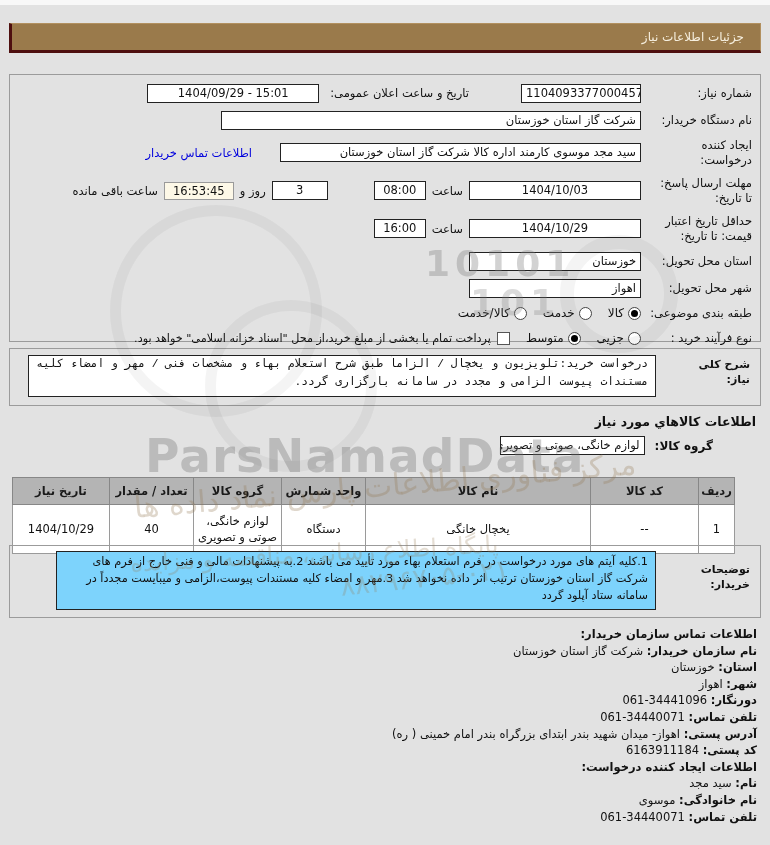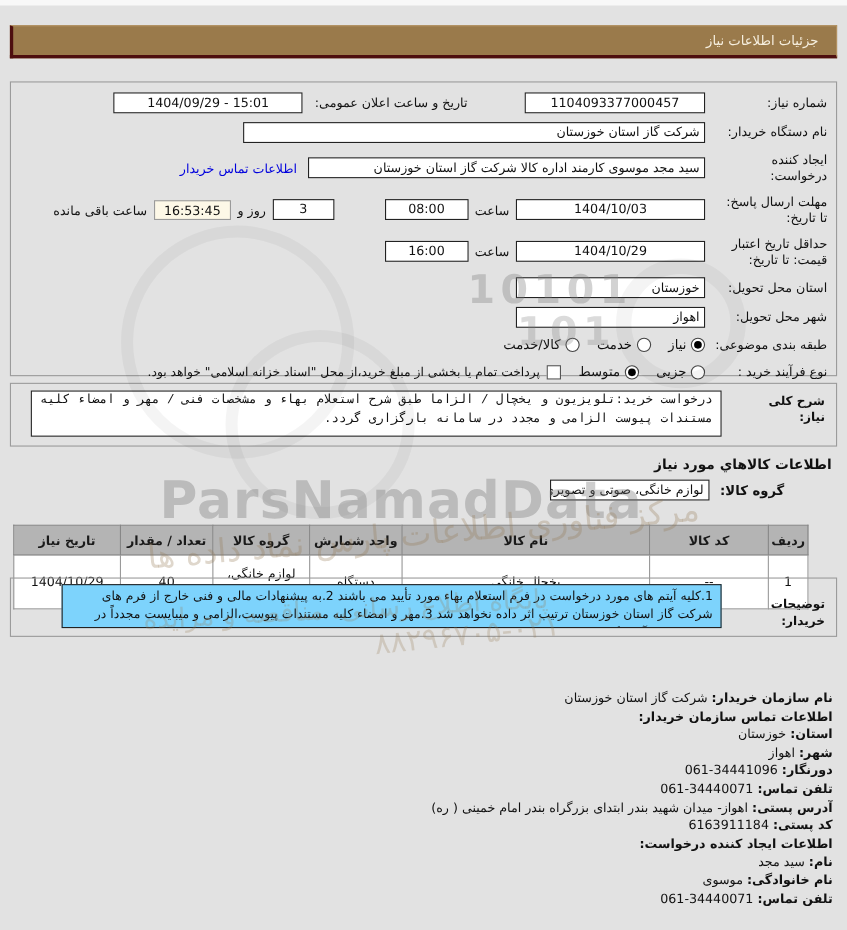--- a/index.html
+++ b/index.html
@@ -11,33 +11,33 @@
   .titlebar{position:absolute;top:23px;right:9px;left:9px;height:30px;background:#9a7a4b;
             border-top:1px solid #b2905f;border-right:1px solid #b2905f;
             border-bottom:3px solid #4e0f0f;border-left:3px solid #4e0f0f;
             box-sizing:border-box;color:#f6efdf;font-size:12px;display:flex;align-items:center;
             padding:0 16px;}
 
   
   .panel{position:absolute;right:9px;left:9px;border:1px solid #9b9b9b;box-sizing:border-box;}
   .p-fields{top:74px;height:268px;padding:9px 6px 0 6px;}
   .p-desc{top:348px;height:58px;}
-  .p-notes{top:525px;height:54px;padding-left:16px;}
+  .p-notes{top:545px;height:73px;padding-left:16px;}
 
   .frow{display:flex;align-items:center;margin-bottom:8px;padding-right:2px;}
   .flabel{width:106px;min-width:106px;font-size:11.5px;line-height:1.3;text-align:right;padding-left:5px;}
   .ibox{background:#fff;border:1px solid #222;height:19px;line-height:17px;font-size:11.5px;
         padding:0 4px;box-sizing:border-box;white-space:nowrap;overflow:hidden;}
   .rtlval{text-align:right;}
   .ltr{direction:ltr;text-align:center;}
-  .w150{width:164px}.w172{width:172px}.w76{width:76px}.w56{width:56px}
+  .w150{width:120px}.w172{width:172px}.w76{width:52px}.w56{width:56px}
   .w420{width:420px}.w395{width:361px}.w145{width:145px}
   .ilabel{font-size:11.5px;margin:0 6px;white-space:nowrap;}
   .gap46{margin-right:46px;}
-  .link{color:#0000dd;font-size:11.5px;margin-right:10px;cursor:pointer;white-space:nowrap;}
+  .link{color:#0000dd;font-size:11.5px;margin-right:28px;cursor:pointer;white-space:nowrap;}
   .cdown{background:#fdf8e7;border:1px solid #9a9a9a;width:70px;height:18px;line-height:17px;
          text-align:center;font-size:11.5px;direction:ltr;box-sizing:border-box;}
   .radio{width:11px;height:11px;min-width:11px;border:1px solid #444;border-radius:50%;background:#fff;
          display:inline-block;vertical-align:middle;margin-left:4px;position:relative;}
   .radio.on::after{content:"";position:absolute;top:2px;left:2px;right:2px;bottom:2px;border-radius:50%;background:#000;}
   .optlabel{font-size:12px;margin-left:16px;white-space:nowrap;}
   .checkbox{width:11px;height:11px;min-width:11px;border:1px solid #555;background:#fff;display:inline-block;
             vertical-align:middle;margin:0 10px 0 6px;}
   .cbtext{font-size:11.2px;white-space:nowrap;}
 
@@ -147,21 +147,21 @@
     </div>
 
     <div class="frow">
       <div class="flabel">شهر محل تحویل:</div>
       <div class="ibox rtlval w172">اهواز</div>
     </div>
 
     <div class="frow" style="margin-bottom:10px">
       <div class="flabel">طبقه بندی موضوعی:</div>
       <span class="radio on"></span>
-      <span class="optlabel">نياز</span>
+      <span class="optlabel">کالا</span>
       <span class="radio"></span>
       <span class="optlabel">خدمت</span>
       <span class="radio"></span>
       <span class="optlabel">کالا/خدمت</span>
     </div>
 
     <div class="frow">
       <div class="flabel">نوع فرآیند خرید :</div>
       <span class="radio"></span>
       <span class="optlabel">جزیی</span>
@@ -223,22 +223,22 @@
 
   <div class="panel p-notes">
     <div class="blocklabel" style="top:16px">
       <div>توضیحات</div>
       <div>خریدار:</div>
     </div>
     <div class="notesbox">1.کلیه آیتم های مورد درخواست در فرم استعلام بهاء مورد تأیید می باشند 2.به پیشنهادات مالی و فنی خارج از فرم های شرکت گاز استان خوزستان ترتیب اثر داده نخواهد شد 3.مهر و امضاء کلیه مستندات پیوست،الزامی و میبایست مجدداً در سامانه ستاد آپلود گردد</div>
   </div>
 
   <div class="contact">
+    <div class="cline chead">اطلاعات تماس سازمان خریدار:</div>
     <div class="cline"><b>نام سازمان خریدار:</b> <span>شرکت گاز استان خوزستان</span></div>
-    <div class="cline chead">اطلاعات تماس سازمان خریدار:</div>
     <div class="cline"><b>استان:</b> <span>خوزستان</span></div>
     <div class="cline"><b>شهر:</b> <span>اهواز</span></div>
     <div class="cline"><b>دورنگار:</b> <span>34441096-061</span></div>
     <div class="cline"><b>تلفن تماس:</b> <span>34440071-061</span></div>
     <div class="cline"><b>آدرس پستی:</b> <span>اهواز- میدان شهید بندر ابتدای بزرگراه بندر امام خمینی ( ره)</span></div>
     <div class="cline"><b>کد پستی:</b> <span>6163911184</span></div>
     <div class="cline chead">اطلاعات ایجاد کننده درخواست:</div>
     <div class="cline"><b>نام:</b> <span>سید مجد</span></div>
     <div class="cline"><b>نام خانوادگی:</b> <span>موسوی</span></div>
     <div class="cline"><b>تلفن تماس:</b> <span>34440071-061</span></div>

